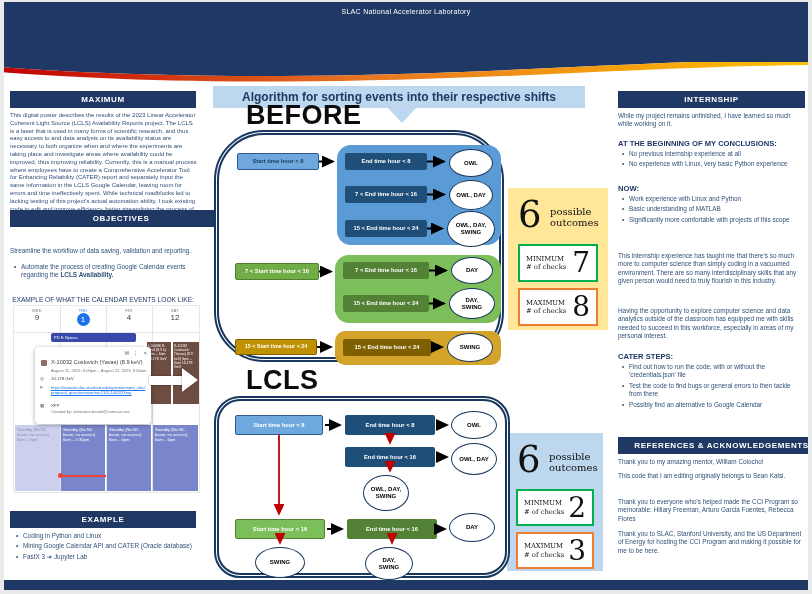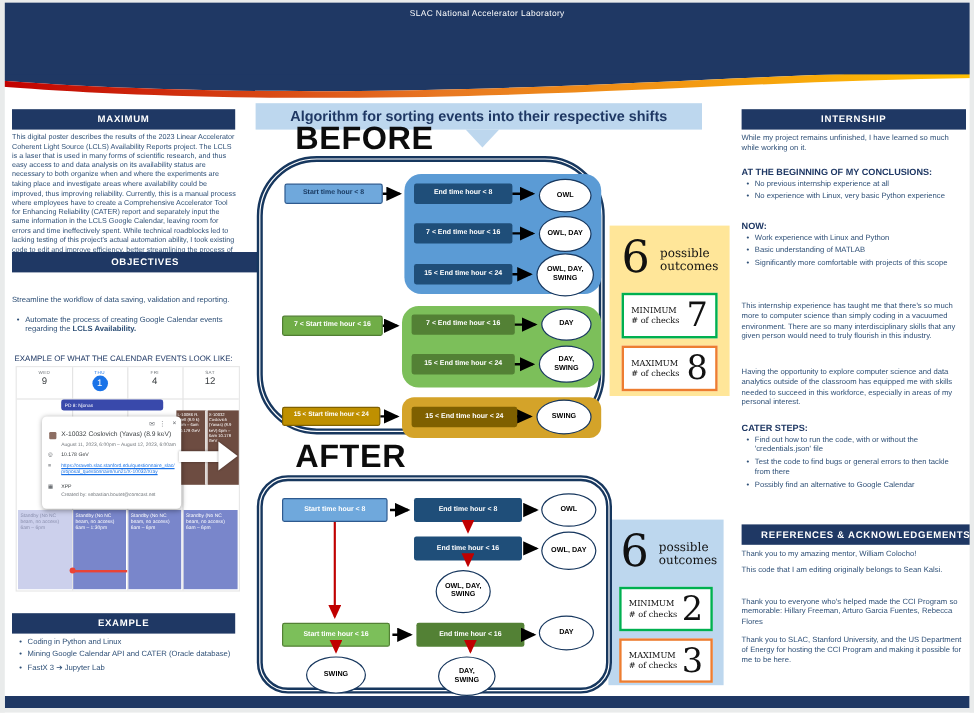--- a/index.html
+++ b/index.html
@@ -220,21 +220,21 @@
   </div>
   <div class="abs checkbox" style="left:10px;top:100px;width:80px;height:38px;border:2.5px solid #ED7D31;">
     <div class="checklabel">
       <div>MAXIMUM</div>
       <div># of checks</div>
     </div>
     <div class="checknum">8</div>
   </div>
 </div>
 
-<div class="abs bigword" style="left:246px;top:365px;">AFTER</div>
+<div class="abs bigword" style="left:246px;top:365px;">LCLS</div>
 
 <div class="abs flowbox" style="left:214px;top:396px;width:296px;height:182px;border-radius:26px;">
   <div class="abs node" style="left:16px;top:14px;width:88px;height:20px;background:#6FA8DC;border:1px solid #2E5A8F;color:#fff;">Start time hour &lt; 8</div>
   <div class="abs node" style="left:126px;top:14px;width:90px;height:20px;background:#1F4E79;color:#fff;">End time hour &lt; 8</div>
   <div class="abs ellipse" style="left:232px;top:10px;width:46px;height:28px;">OWL</div>
   <div class="abs node" style="left:126px;top:46px;width:90px;height:20px;background:#1F4E79;color:#fff;">End time hour &lt; 16</div>
   <div class="abs ellipse" style="left:232px;top:42px;width:46px;height:32px;padding:0 7px;">OWL, DAY</div>
   <div class="abs ellipse" style="left:144px;top:74px;width:46px;height:36px;padding:0 5px;">OWL, DAY, SWING</div>
   <div class="abs node" style="left:16px;top:118px;width:90px;height:20px;background:#7CBF5A;border:1px solid #538135;color:#fff;">Start time hour &lt; 16</div>
   <div class="abs node" style="left:128px;top:118px;width:90px;height:20px;background:#538135;color:#fff;">End time hour &lt; 16</div>

